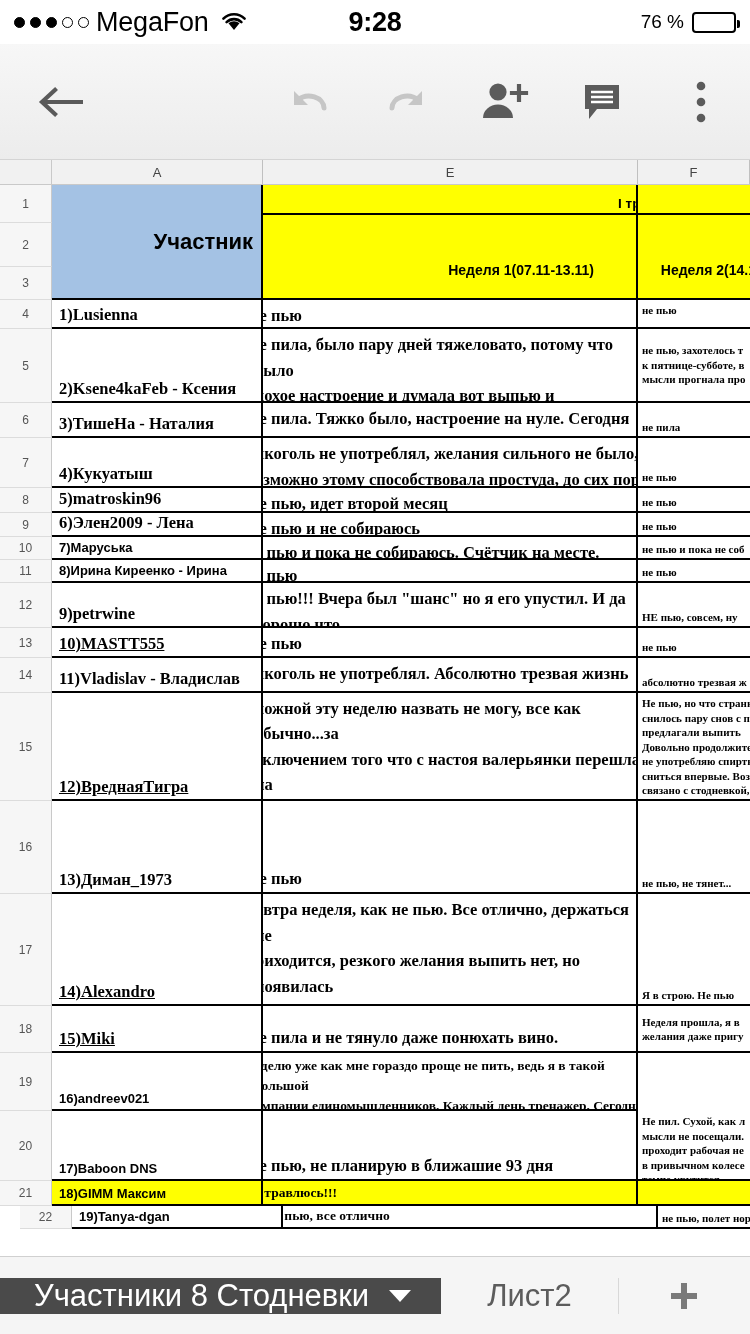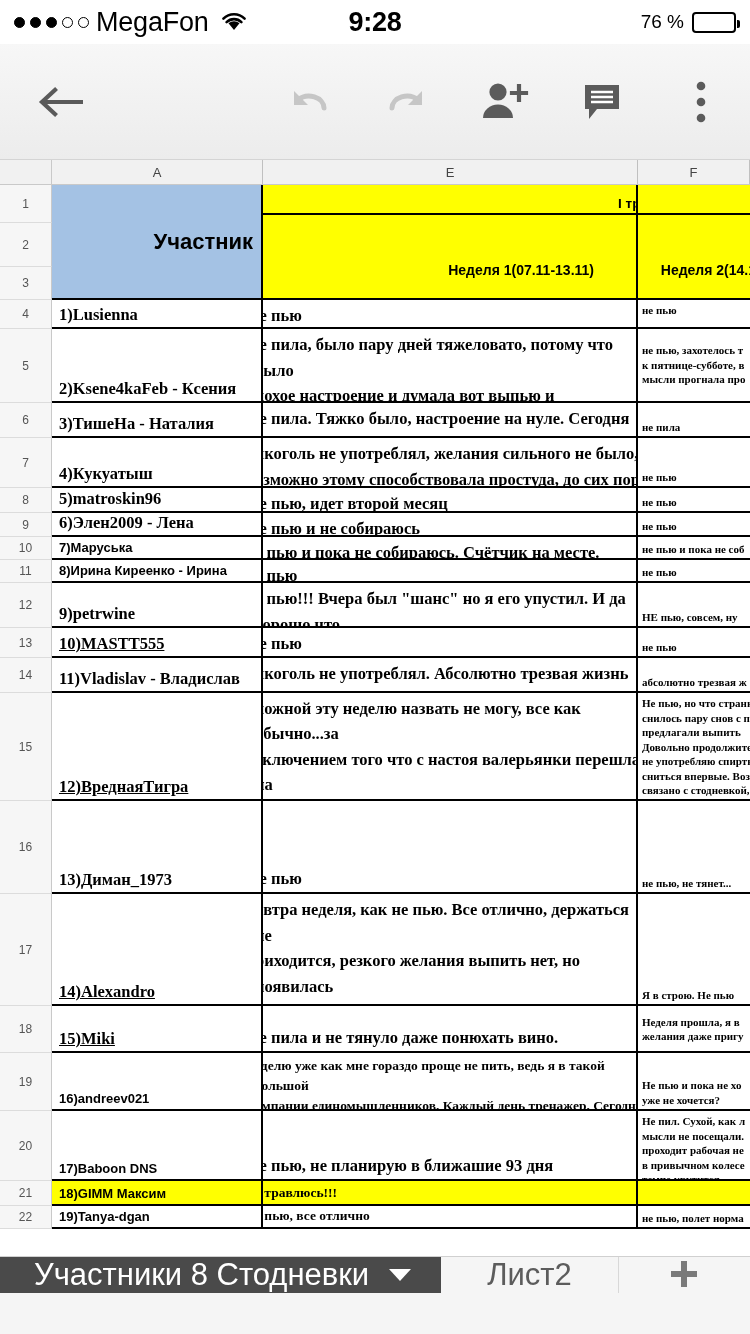--- a/index.html
+++ b/index.html
@@ -85,21 +85,21 @@
   .band1 .t { position:absolute; right:8px; bottom:2px;
     font-family:"Liberation Sans",sans-serif; font-weight:bold; font-size:13.5px; }
   .band2 { height:85px; background:#ffff00; border-right:2px solid #000;
     border-bottom:2px solid #000; position:relative; }
   .band2 .t { position:absolute; right:8px; bottom:20px;
     font-family:"Liberation Sans",sans-serif; font-weight:bold; font-size:14px;
     white-space:nowrap; }
   .band-wrap { display:flex; flex-direction:column; }
 
   
-  .sheetbar { height:78px; display:flex; align-items:flex-start; background:#f5f5f5;
+  .sheetbar { height:78px; display:flex; align-items:center; background:#f5f5f5;
     border-top:1px solid #d0d0d0; }
   .tab-active { background:#4a4a4a; color:#fff; display:flex; align-items:center;
     padding:0 30px 0 34px; gap:20px; font-size:31px; cursor:pointer; }
   .tab { display:flex; align-items:center; justify-content:center; padding:0 46px;
     font-size:31px; color:#5c5c5c; border-right:1px solid #d8d8d8; cursor:pointer; }
   .tab-add { flex:1; display:flex; align-items:center; justify-content:center;
     color:#7a7a7a; cursor:pointer; }
   .caret { width:0; height:0; border-left:11px solid transparent;
     border-right:11px solid transparent; border-top:12px solid #fff; }
 </style>
@@ -471,26 +471,20 @@
           <div class="rh">19</div>
           <div class="cell c-a">
             <div class="txt sans">16)andreev021</div>
           </div>
           <div class="cell c-e">
             <div class="txt" style="font-size: 13.5px; line-height: 20px;">
               <div>еделю уже как мне гораздо проще не пить, ведь я в такой большой</div>
               <div>омпании единомышленников. Каждый день тренажер. Сегодня</div>
             </div>
           </div>
-          <div class="cell c-f bot">
-            <div class="txt">
-              <div>Не пью и пока не хо</div>
-              <div>уже не хочется?</div>
-            </div>
-          </div>
         </div>
         <div class="row" style="height: 70px;">
           <div class="rh">20</div>
           <div class="cell c-a">
             <div class="txt sans">17)Baboon DNS</div>
           </div>
           <div class="cell c-e bot">
             <div class="txt">
               <div>le пью, не планирую в ближашие 93 дня</div>
             </div>
@@ -514,21 +508,21 @@
             <div class="txt" style="font-size: 13.5px; line-height: 20px;">
               <div>е травлюсь!!!</div>
             </div>
           </div>
           <div class="cell c-f bot yellow">
             <div class="txt">
               <div></div>
             </div>
           </div>
         </div>
-        <div class="row" style="height: 23px;">
+        <div class="row" style="height: 23px; padding-left: 20px;">
           <div class="rh">22</div>
           <div class="cell c-a">
             <div class="txt sans">19)Tanya-dgan</div>
           </div>
           <div class="cell c-e bot">
             <div class="txt" style="font-size: 13.5px; line-height: 20px;">
               <div>е пью, все отлично</div>
             </div>
           </div>
           <div class="cell c-f bot">

